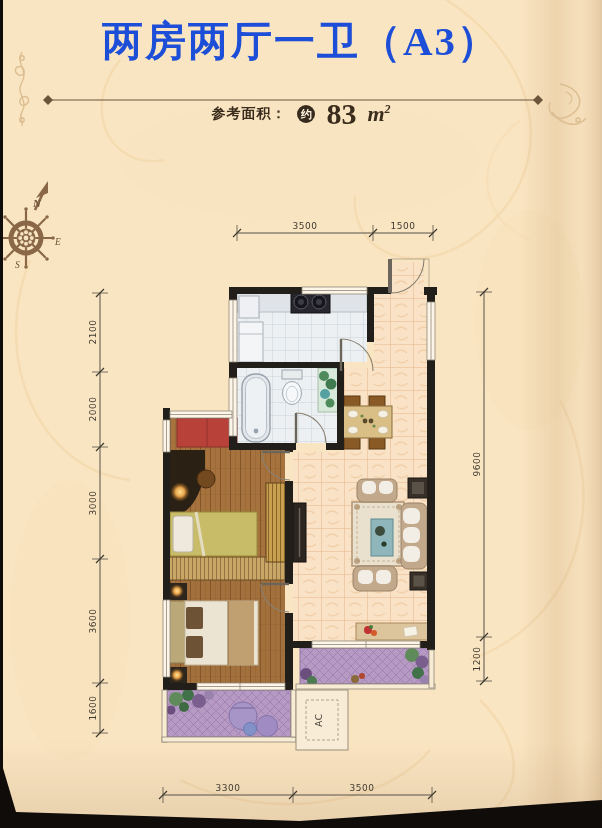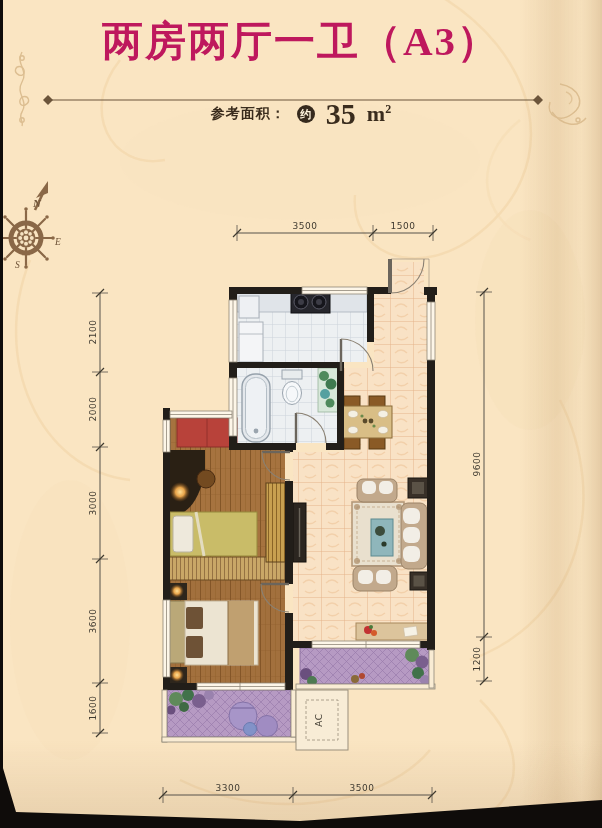--- a/index.html
+++ b/index.html
@@ -1,28 +1,28 @@
 <!DOCTYPE html>
 <html><head>
 <meta charset="utf-8">
 <style>
   html,body{margin:0;padding:0;background:#777;}
   #page{position:relative;width:602px;height:828px;overflow:hidden;
         background:#fae5c2;font-family:"Liberation Serif","DejaVu Serif",serif;}
   #page svg{position:absolute;left:0;top:0;}
   .title{position:absolute;left:0;top:14px;width:100%;text-align:center;
-         font-size:41px;font-weight:bold;color:#be185d;letter-spacing:2px;}
+         font-size:41px;font-weight:bold;color:#1d4ed8;letter-spacing:2px;}
   .subtitle{position:absolute;left:0;top:101px;width:100%;display:flex;
             justify-content:center;align-items:center;gap:11px;color:#3a2c1d;}
   .subtitle .lbl{font-size:14px;font-weight:bold;letter-spacing:1px;}
   .subtitle .badge{display:inline-block;width:18px;height:18px;border-radius:50%;
             background:#362a1d;color:#fdf3dd;font-size:11px;line-height:18px;
             text-align:center;font-weight:bold;}
   .subtitle .big{font-size:30px;font-weight:bold;line-height:26px;}
-  .subtitle .unit{font-size:22px;font-weight:bold;}
+  .subtitle .unit{font-size:22px;font-weight:bold;font-style:italic;}
   .subtitle sup{font-size:12px;font-weight:bold;}
   text{font-family:"DejaVu Sans","Liberation Sans",sans-serif;}
   .dimtxt{font-size:9px;fill:#3f3a30;letter-spacing:.5px;}
   .comptxt{font-family:"Liberation Serif",serif;font-style:italic;fill:#6e5338;}
 </style>
 </head>
 <body>
 
 <div id="page">
 
@@ -457,17 +457,17 @@
   <g fill="#0f0c0a">
     <rect x="0" y="0" width="3" height="828"></rect>
     <path d="M0,828 L0,758 L16,812 L300,821 L430,812 L602,800 L602,828 Z"></path>
   </g>
 </svg>
 
 <div class="title">两房两厅一卫（A3）</div>
 <div class="subtitle">
   <span class="lbl">参考面积：</span>
   <span class="badge">约</span>
-  <span class="big">35</span>
+  <span class="big">83</span>
   <span class="unit"><span>m</span><sup>2</sup></span>
 </div>
 
 </div>
 
 </body></html>

